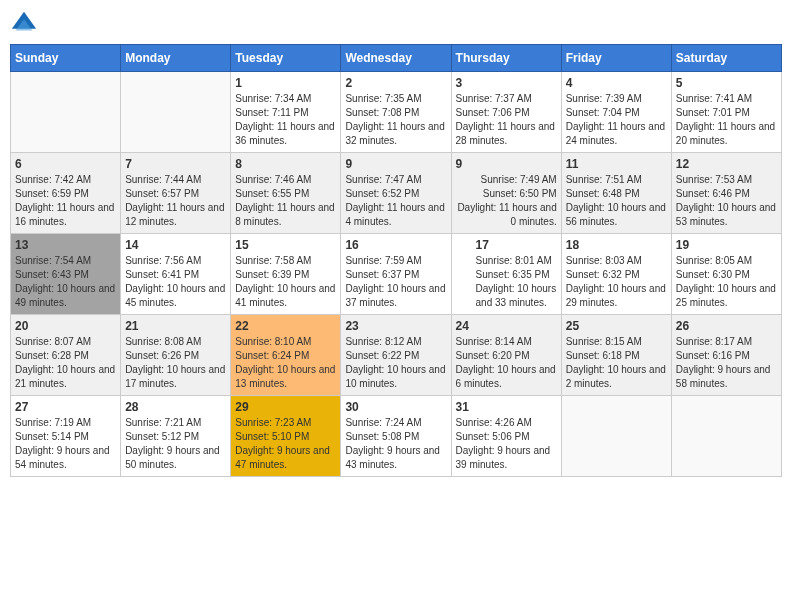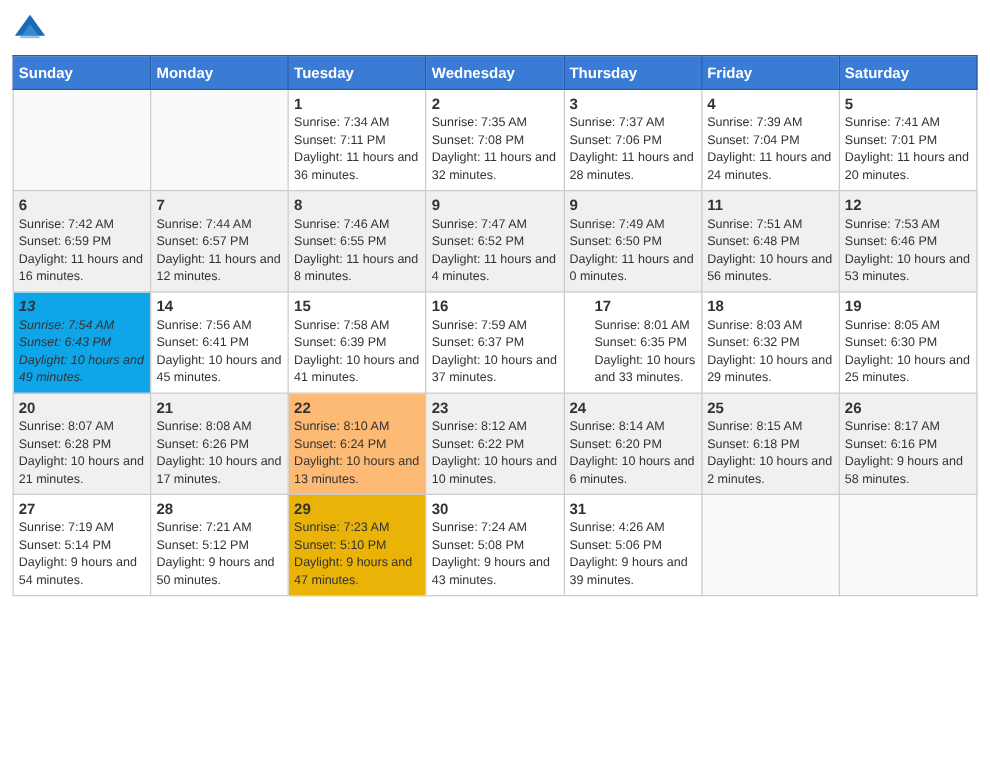--- a/index.html
+++ b/index.html
@@ -173,39 +173,39 @@
 Daylight: 11 hours and 8 minutes.</div>
         </td>
         <td style="background: rgb(240, 240, 240);">
           <span class="day-num">9</span>
           <div class="day-info" style="white-space: pre-line;">Sunrise: 7:47 AM
 Sunset: 6:52 PM
 Daylight: 11 hours and 4 minutes.</div>
         </td>
         <td style="background: rgb(240, 240, 240);">
           <span class="day-num">9</span>
-          <div class="day-info" style="white-space: pre-line;">Sunrise: 7:49 AM
+          <div class="day-info" style="white-space: pre-line; text-align: right;">Sunrise: 7:49 AM
 Sunset: 6:50 PM
 Daylight: 11 hours and 0 minutes.</div>
         </td>
         <td style="background: rgb(240, 240, 240);">
           <span class="day-num">11</span>
           <div class="day-info" style="white-space: pre-line;">Sunrise: 7:51 AM
 Sunset: 6:48 PM
 Daylight: 10 hours and 56 minutes.</div>
         </td>
         <td style="background: rgb(240, 240, 240);">
           <span class="day-num">12</span>
           <div class="day-info" style="white-space: pre-line;">Sunrise: 7:53 AM
 Sunset: 6:46 PM
 Daylight: 10 hours and 53 minutes.</div>
         </td>
       </tr>
       <tr>
-        <td style="background: #0ea5e9; font-style: italic;">
+        <td style="background: #a3a3a3;">
           <span class="day-num">13</span>
           <div class="day-info" style="white-space: pre-line;">Sunrise: 7:54 AM
 Sunset: 6:43 PM
 Daylight: 10 hours and 49 minutes.</div>
         </td>
         <td style="background: rgb(255, 255, 255);">
           <span class="day-num">14</span>
           <div class="day-info" style="white-space: pre-line;">Sunrise: 7:56 AM
 Sunset: 6:41 PM
 Daylight: 10 hours and 45 minutes.</div>

